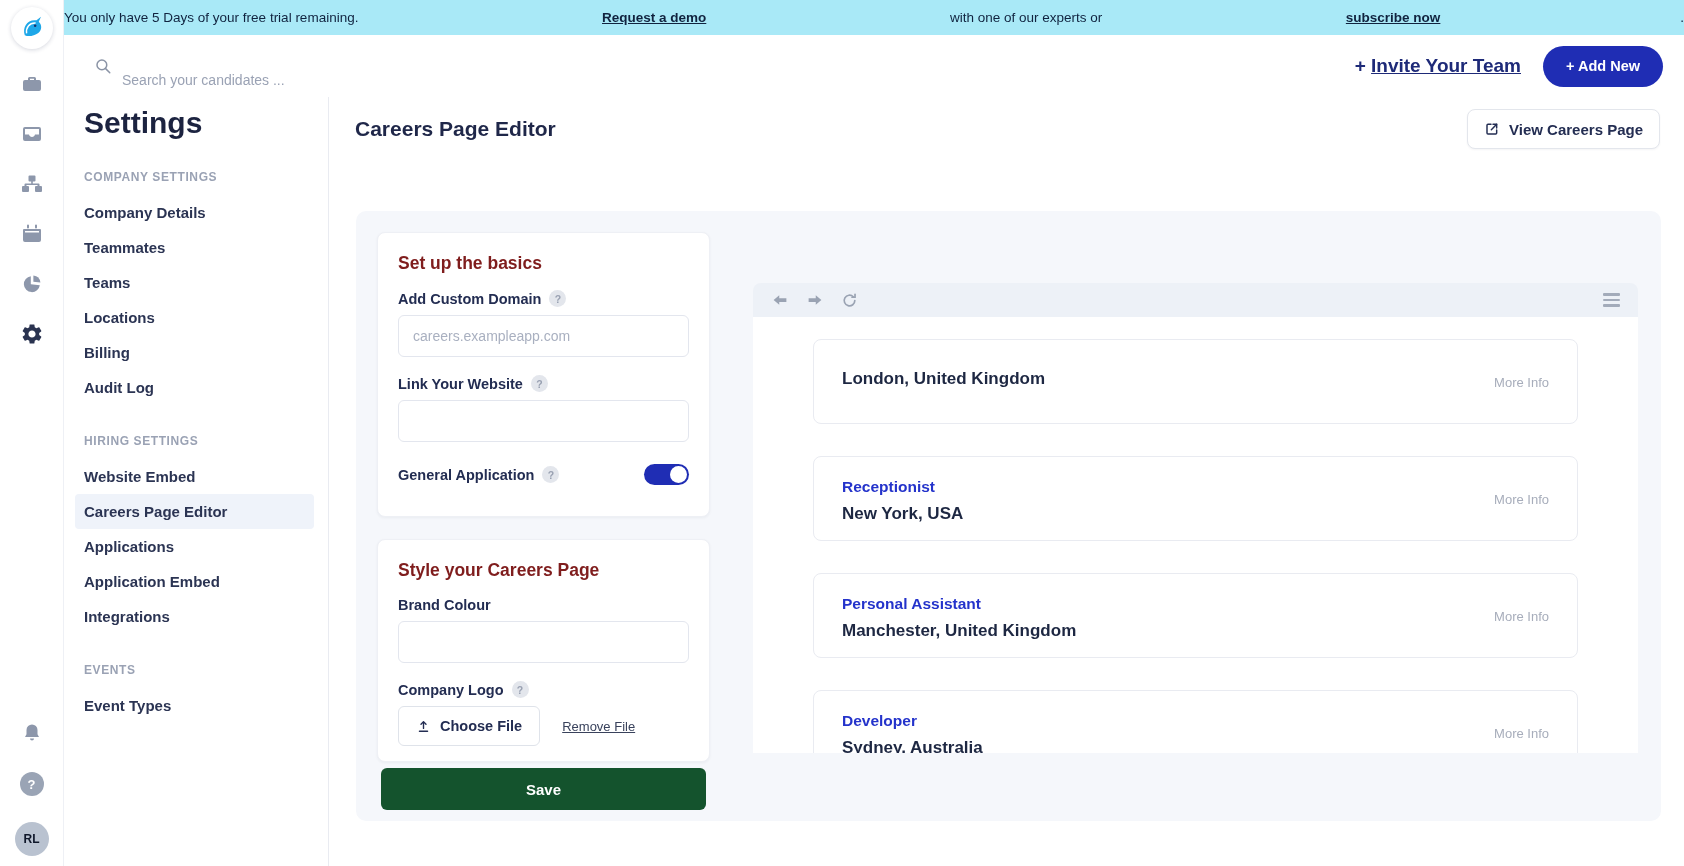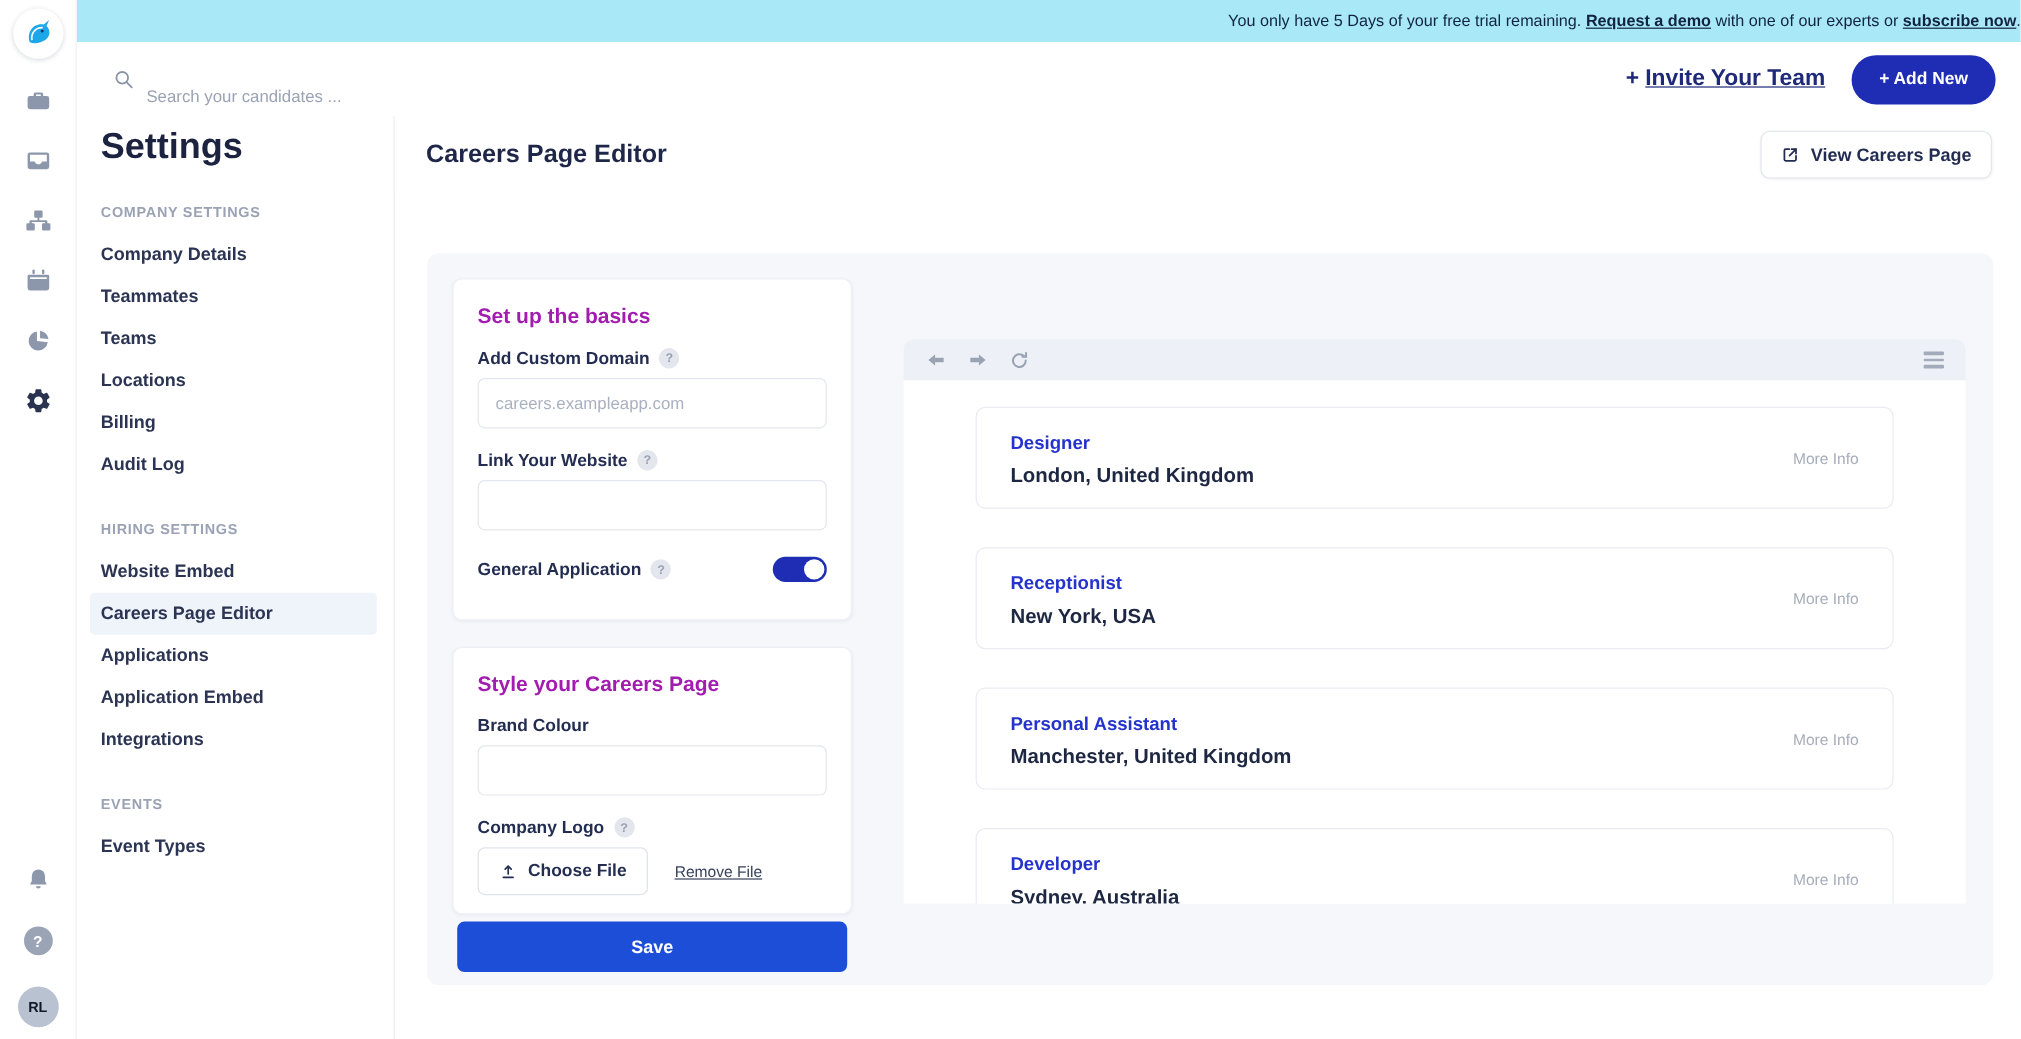--- a/index.html
+++ b/index.html
@@ -17,21 +17,21 @@
   .rail svg { display:block; }
   .logo-wrap { top:7px; width:42px; height:42px; border-radius:50%; background:#fff;
                box-shadow:0 1px 4px rgba(30,40,80,.18); display:flex; align-items:center; justify-content:center; }
   .help-badge { width:24px; height:24px; border-radius:50%; background:#9aa4b5; color:#fff;
                 font-size:13px; font-weight:bold; display:flex; align-items:center; justify-content:center; }
   .avatar { width:34px; height:34px; border-radius:50%; background:#b9c2d0; color:#0f172a;
             font-size:12px; font-weight:bold; display:flex; align-items:center; justify-content:center; }
 
   
   .banner { position:absolute; left:64px; top:0; right:0; height:35px; background:#a9e9f7;
-            display:flex; align-items:center; justify-content:flex-end; font-size:13.5px; color:#10233f; }
+            display:flex; align-items:center; justify-content:space-between; font-size:13.5px; color:#10233f; }
   .banner a { color:#10233f; text-decoration:underline; font-weight:600; cursor:pointer; }
   .banner span { white-space:pre-wrap; }
 
   
   .topbar { position:absolute; left:64px; top:35px; right:0; height:62px; background:#fff;
             display:flex; align-items:center; padding:0 21px 0 30px; }
   .search { display:flex; align-items:center; gap:10px; flex:1; }
   .search input { border:none; outline:none; font-size:14px; color:#000000; width:420px;
                   font-family:"Liberation Sans","DejaVu Sans",sans-serif;margin-top:27px; }
   .search input::placeholder { color:#9aa2b4; }
@@ -66,39 +66,39 @@
   
   .panel { position:absolute; left:356px; top:211px; width:1305px; height:610px;
            background:#f5f7fb; border-radius:10px; }
 
   
   .form-col { position:absolute; left:21px; top:21px; width:333px; }
   .card { background:#fff; border:1px solid #eef0f5; border-radius:8px;
           box-shadow:0 1px 3px rgba(20,30,60,.05); padding:20px; }
   .card-basics { height:285px; }
   .card-style { height:223px; margin-top:22px; }
-  .card h3 { font-size:17.5px; font-weight:700; color:#a21caf; margin-bottom:16px; }
+  .card h3 { font-size:17.5px; font-weight:700; color:#7f1d1d; margin-bottom:16px; }
   .field-label { display:flex; align-items:center; gap:8px; font-size:14.5px; font-weight:700;
                  color:#232d52; margin-bottom:8px; }
   .qmark { width:17px; height:17px; border-radius:50%; background:#e3e6ec; color:#99a1b2;
            font-size:10.5px; font-weight:700; display:flex; align-items:center; justify-content:center; }
   .text-input { width:100%; height:42px; border:1px solid #e3e6ee; border-radius:6px; background:#fff;
                 padding:11px 14px; font-size:14px; color:#232d52; outline:none; margin-bottom:18px;
                 font-family:"Liberation Sans","DejaVu Sans",sans-serif; }
   .text-input::placeholder { color:#a9b0c0; }
   .toggle-row { display:flex; align-items:center; justify-content:space-between; margin-top:4px; }
   .toggle-row .field-label { margin-bottom:0; }
   .toggle { width:45px; height:21px; border-radius:11px; background:#1f2db4; position:relative; cursor:pointer; }
   .toggle .knob { position:absolute; right:2px; top:2px; width:17px; height:17px; border-radius:50%; background:#fff; }
   .file-row { display:flex; align-items:center; }
   .file-btn { display:flex; align-items:center; gap:9px; background:#fff; border:1px solid #dfe3ea;
               border-radius:6px; height:40px; padding:12px 17px; font-size:14.5px; font-weight:700;
               color:#232d52; cursor:pointer; font-family:"Liberation Sans","DejaVu Sans",sans-serif; }
   .remove-link { margin-left:22px; font-size:13px; color:#39425c; text-decoration:underline; cursor:pointer; }
-  .save-btn { display:block; width:325px; margin:6px auto 5px; height:42px; background:#1d4ed8;
+  .save-btn { display:block; width:325px; margin:6px auto 5px; height:42px; background:#14532d;
               border:none; border-radius:6px; color:#fff; font-size:15px; font-weight:700; cursor:pointer;
               font-family:"Liberation Sans","DejaVu Sans",sans-serif; }
 
   
   .preview { position:absolute; left:397px; top:72px; width:885px; }
   .ptoolbar { height:34px; background:#edf1f7; border-radius:8px 8px 0 0; display:flex;
               align-items:center; padding:0 18px; gap:17px; }
   .ptool { cursor:pointer; display:flex; align-items:center; }
   .burger { margin-left:auto; display:flex; flex-direction:column; gap:3px; cursor:pointer; }
   .burger i { display:block; width:17px; height:2.5px; background:#a3abba; border-radius:1px; }
@@ -308,21 +308,20 @@
         </span>
         <span class="burger">
             <i></i>
             <i></i>
             <i></i>
           </span>
       </div>
       <div class="pbody">
 
         <div class="job-card">
-          <div class="job-title">Designer</div>
           <div class="job-loc">London, United Kingdom</div>
           <div class="more-info">More Info</div>
         </div>
 
         <div class="job-card">
           <div class="job-title">Receptionist</div>
           <div class="job-loc">New York, USA</div>
           <div class="more-info">More Info</div>
         </div>
 

